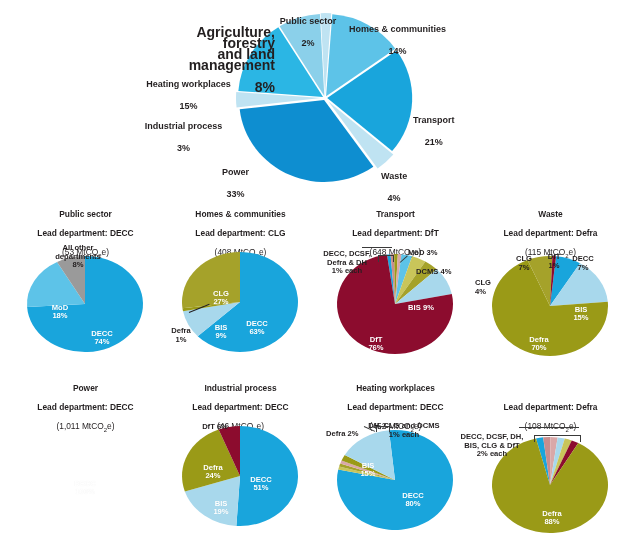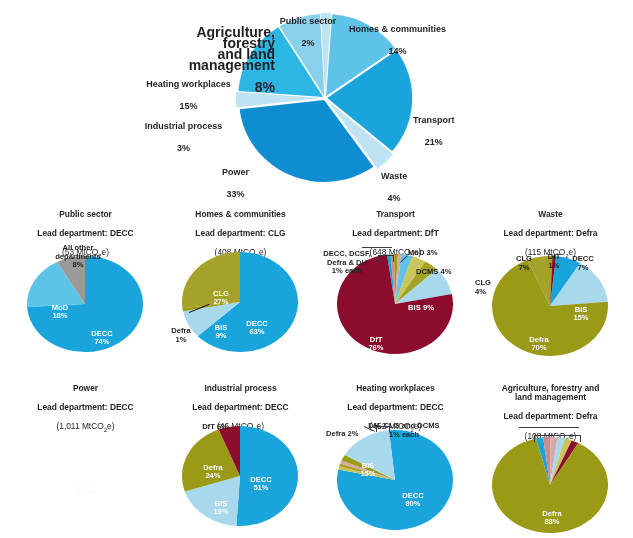--- a/index.html
+++ b/index.html
@@ -318,35 +318,39 @@
       <div class="slice-lbl" style="left:95px;top:122px;">
         <span>DECC</span><br><span>80%</span>
       </div>
       <div class="slice-lbl" style="left:50px;top:92px;">
         <span>BIS</span><br><span>15%</span>
       </div>
     </div>
 
     <div class="abs" style="left:473px;top:178px;width:155px;height:164px;">
       <div class="chart-title" style="width:155px;">
-        <span>Agriculture, forestry and
-land management</span><br>
+        <br>
         <span>Lead department: Defra</span><br>
         <span class="amount"><span>(108 MtCO</span><sub>2</sub><span>e)</span></span>
       </div>
       <svg class="pie" width="155" height="110" viewBox="0 0 155 110" style="position:absolute;left:0;top:56px;">
           <path d="M 77 55 L 62.96853005521927 8.425805138752168 A 58 48 0 0 1 70.13256983822293 7.33765561088623 Z" fill="#19a5dc"></path>
           <path d="M 77 55 L 70.13256983822293 7.33765561088623 A 58 48 0 0 1 77.40491309728178 7.00116972614105 Z" fill="#c98d8d"></path>
           <path d="M 77 55 L 77.40491309728178 7.00116972614105 A 58 48 0 0 1 84.67087063491309 7.421654067925992 Z" fill="#d9a8a8"></path>
           <path d="M 77 55 L 84.67087063491309 7.421654067925992 A 58 48 0 0 1 91.81585396027585 8.592477346985952 Z" fill="#a8d8ec"></path>
           <path d="M 77 55 L 91.81585396027585 8.592477346985952 A 58 48 0 0 1 98.7271824181229 10.495174980794204 Z" fill="#c9c55a"></path>
           <path d="M 77 55 L 98.7271824181229 10.495174980794204 A 58 48 0 0 1 105.2958602300465 13.099740291049137 Z" fill="#8c0c2e"></path>
           <path d="M 77 55 L 105.2958602300465 13.099740291049137 A 58 48 0 1 1 62.96853005521927 8.425805138752168 Z" fill="#9a9a17"></path>
         </svg>
 
+      <div class="out-lbl" style="left:-24px;top:50px;width:86px;text-align:center;">
+        <span>DECC, DCSF, DH,
+BIS, CLG &amp; DfT
+2% each</span>
+      </div>
       <div class="bracket" style="left:61px;top:61px;width:45px;height:6px;"></div>
       <div class="leader" style="left:46px;top:53px;width:60px;height:1px;background:#3a3a3a;"></div>
 
       <div class="slice-lbl" style="left:79px;top:140px;">
         <span>Defra</span><br><span>88%</span>
       </div>
     </div>
 
   </div>
 </div>

